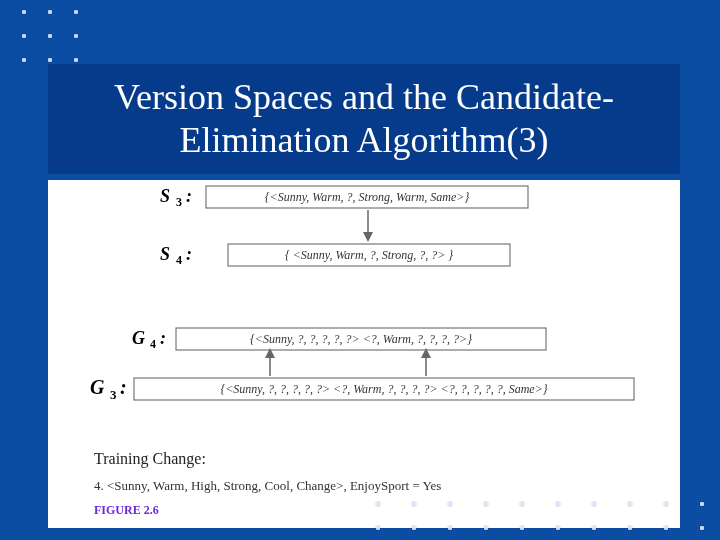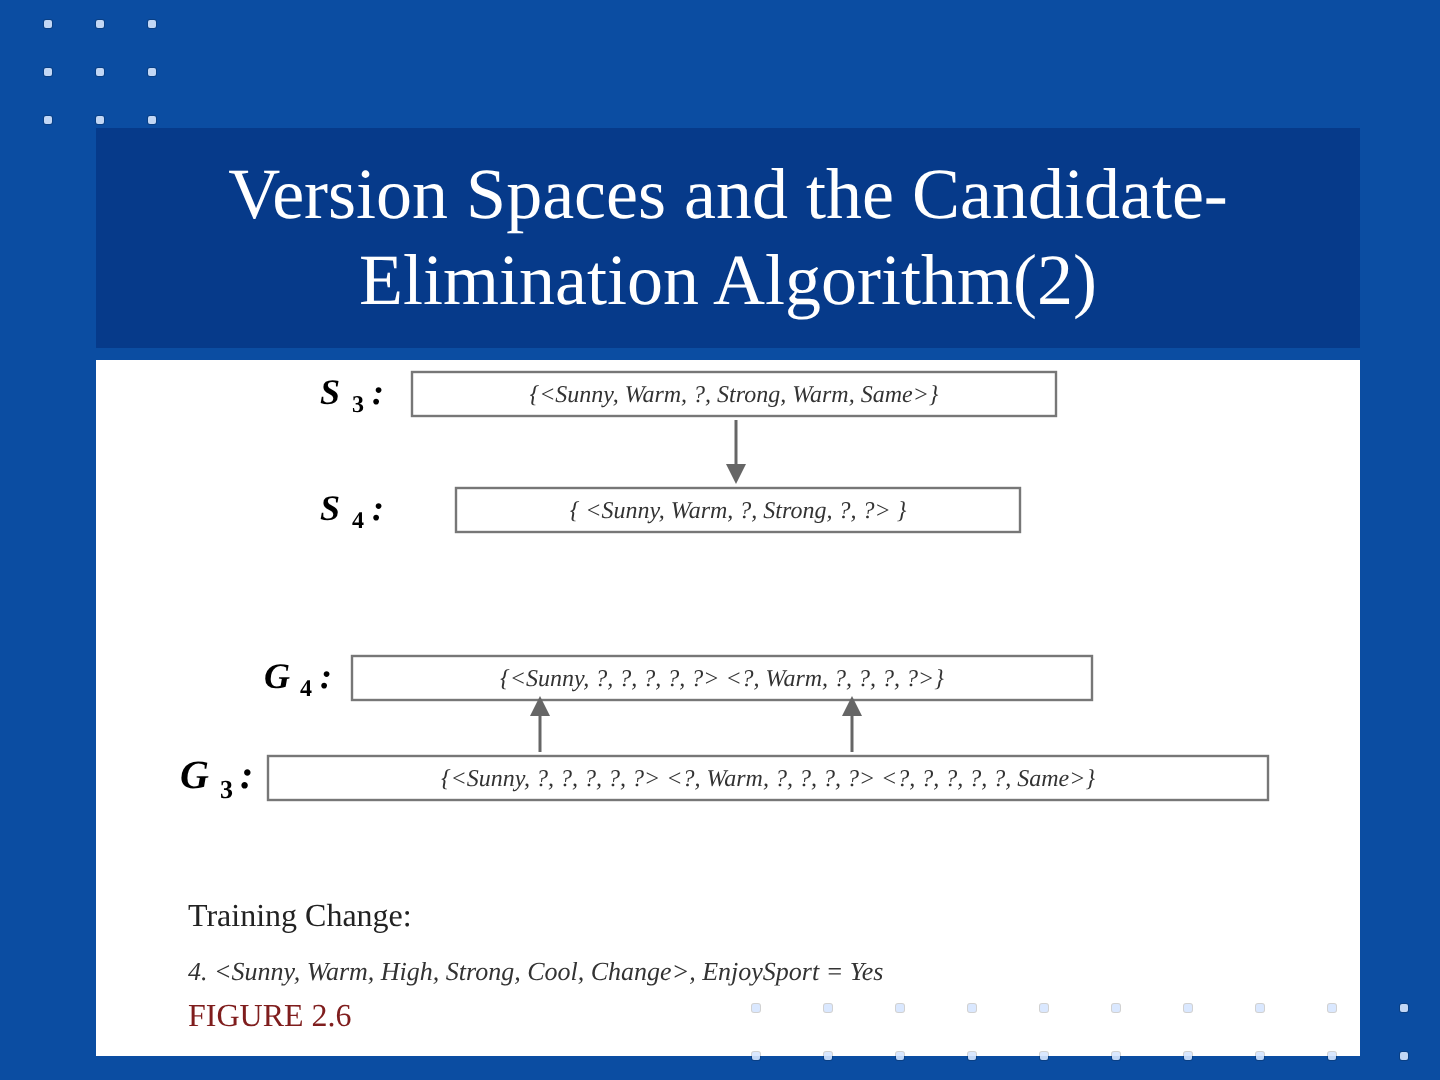--- a/index.html
+++ b/index.html
@@ -95,30 +95,30 @@
     width: 520px;
     color: #444;
     font-family: serif;
     font-size: 15px;
   }
   .training-heading {
     margin-bottom: 10px;
     font-size: 16px;
     color: #222;
   }
-  .training-line { font-style: italic; font-size: 13px; color: #333; }
+  .training-line { font-size: 13px; color: #333; }
 
   .fig-caption {
     position: absolute;
     left: 46px;
     bottom: 10px;
     font-family: serif;
-    font-weight: normal;
-    font-size: 16px;
-    color: #7f1d1d;
+    font-weight: bold;
+    font-size: 12px;
+    color: #6d28d9;
   }
 </style>
 </head>
 <body>
 
 <div class="slide">
 
   <div class="dots-tl">
     <div class="dot-row">
         <span class="dot light"></span>
@@ -131,21 +131,21 @@
         <span class="dot light"></span>
       </div>
     <div class="dot-row">
         <span class="dot light"></span>
         <span class="dot light"></span>
         <span class="dot light"></span>
       </div>
   </div>
 
   <div class="title-band">
-    <span>Version Spaces and the Candidate-Elimination Algorithm(2)</span>
+    <span>Version Spaces and the Candidate-Elimination Algorithm(3)</span>
   </div>
 
   <div class="figure">
     <svg class="diagram" viewBox="0 0 632 348">
 
       <text x="112" y="22" class="sym" font-size="18">S</text>
       <text x="128" y="26" class="sub" font-size="12">3</text>
       <text x="138" y="22" class="sym" font-size="18">:</text>
       <rect class="box" x="158" y="6" width="322" height="22"></rect>
       <text x="319" y="21" text-anchor="middle" class="hyp">{&lt;Sunny, Warm, ?, Strong, Warm, Same&gt;}</text>

